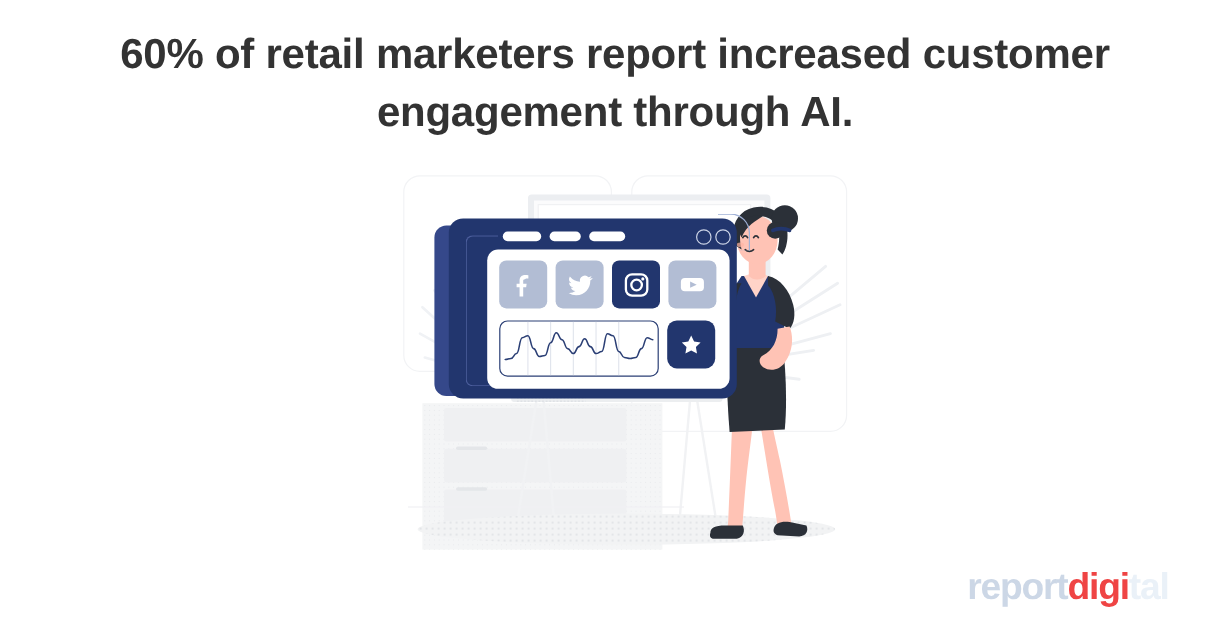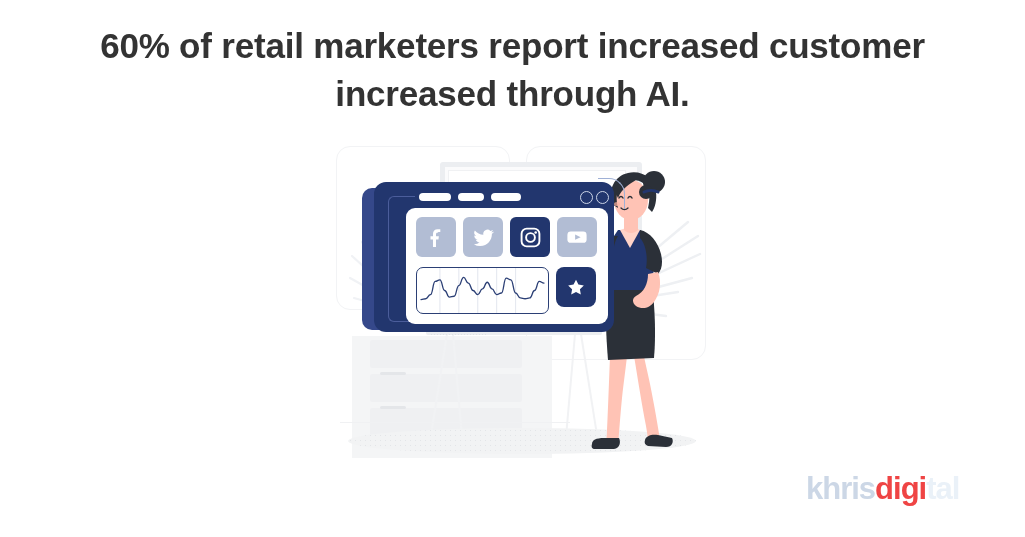--- a/index.html
+++ b/index.html
@@ -212,21 +212,21 @@
   .logo-digi  { color: #ef4444; }
   .logo-tal   { color: #eaf1f8; }
 </style>
 </head>
 <body>
 
 <div class="canvas">
 
   <div class="headline">
     <span class="line line1">60% of retail marketers report increased customer</span>
-    <span class="line line2">increased through AI.</span>
+    <span class="line line2">engagement through AI.</span>
   </div>
 
   <div class="illustration">
 
     <div class="bg-card bg-card-left"></div>
     <div class="bg-card bg-card-right"></div>
 
     <div class="whiteboard"></div>
     <div class="whiteboard-inner"></div>
 
@@ -379,16 +379,16 @@
             </svg>
           </div>
 
         </div>
       </div>
     </div>
 
   </div>
 
   <div class="logo">
-    <div class="logo-text"><span class="logo-khris">khris</span><span class="logo-digi">digi</span><span class="logo-tal">tal</span></div>
+    <div class="logo-text"><span class="logo-khris">report</span><span class="logo-digi">digi</span><span class="logo-tal">tal</span></div>
   </div>
 
 </div>
 
 </body></html>

